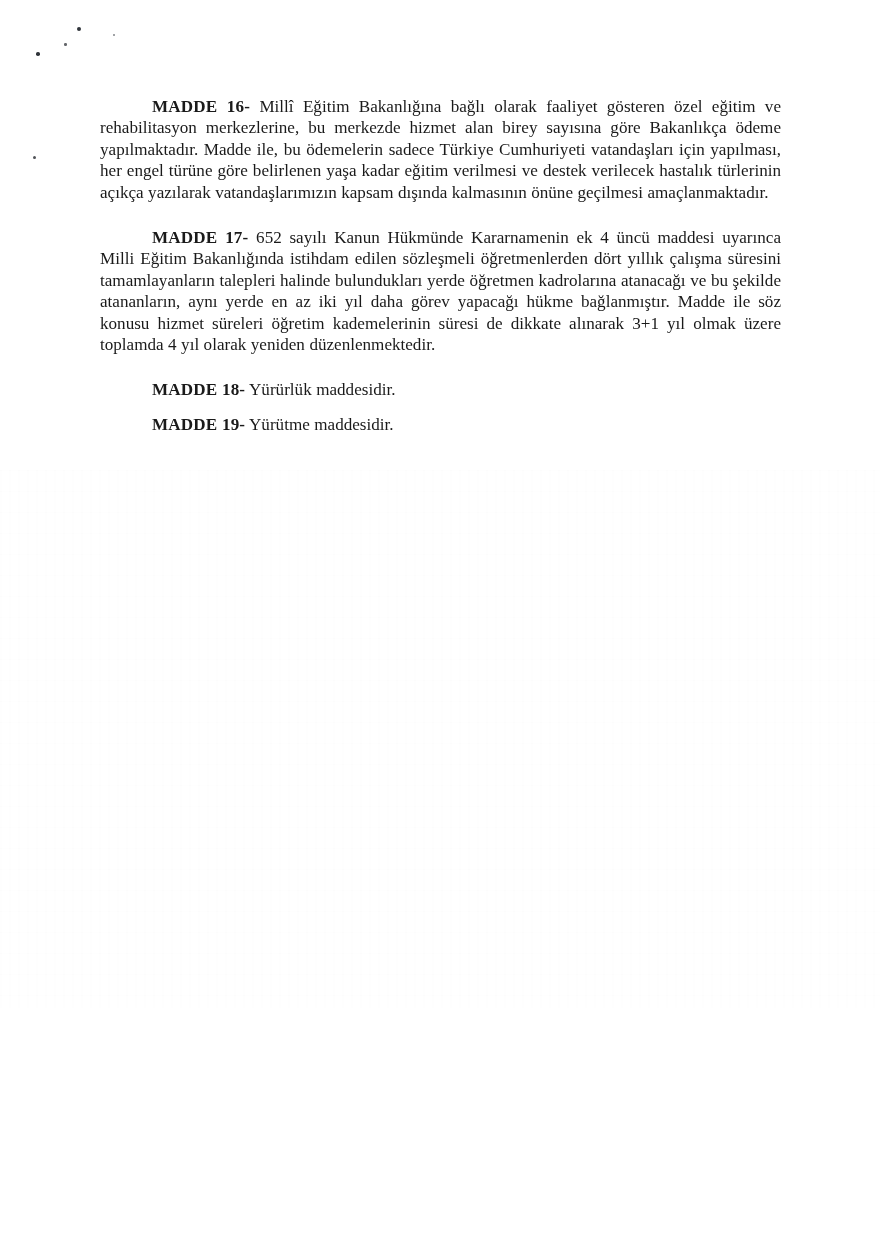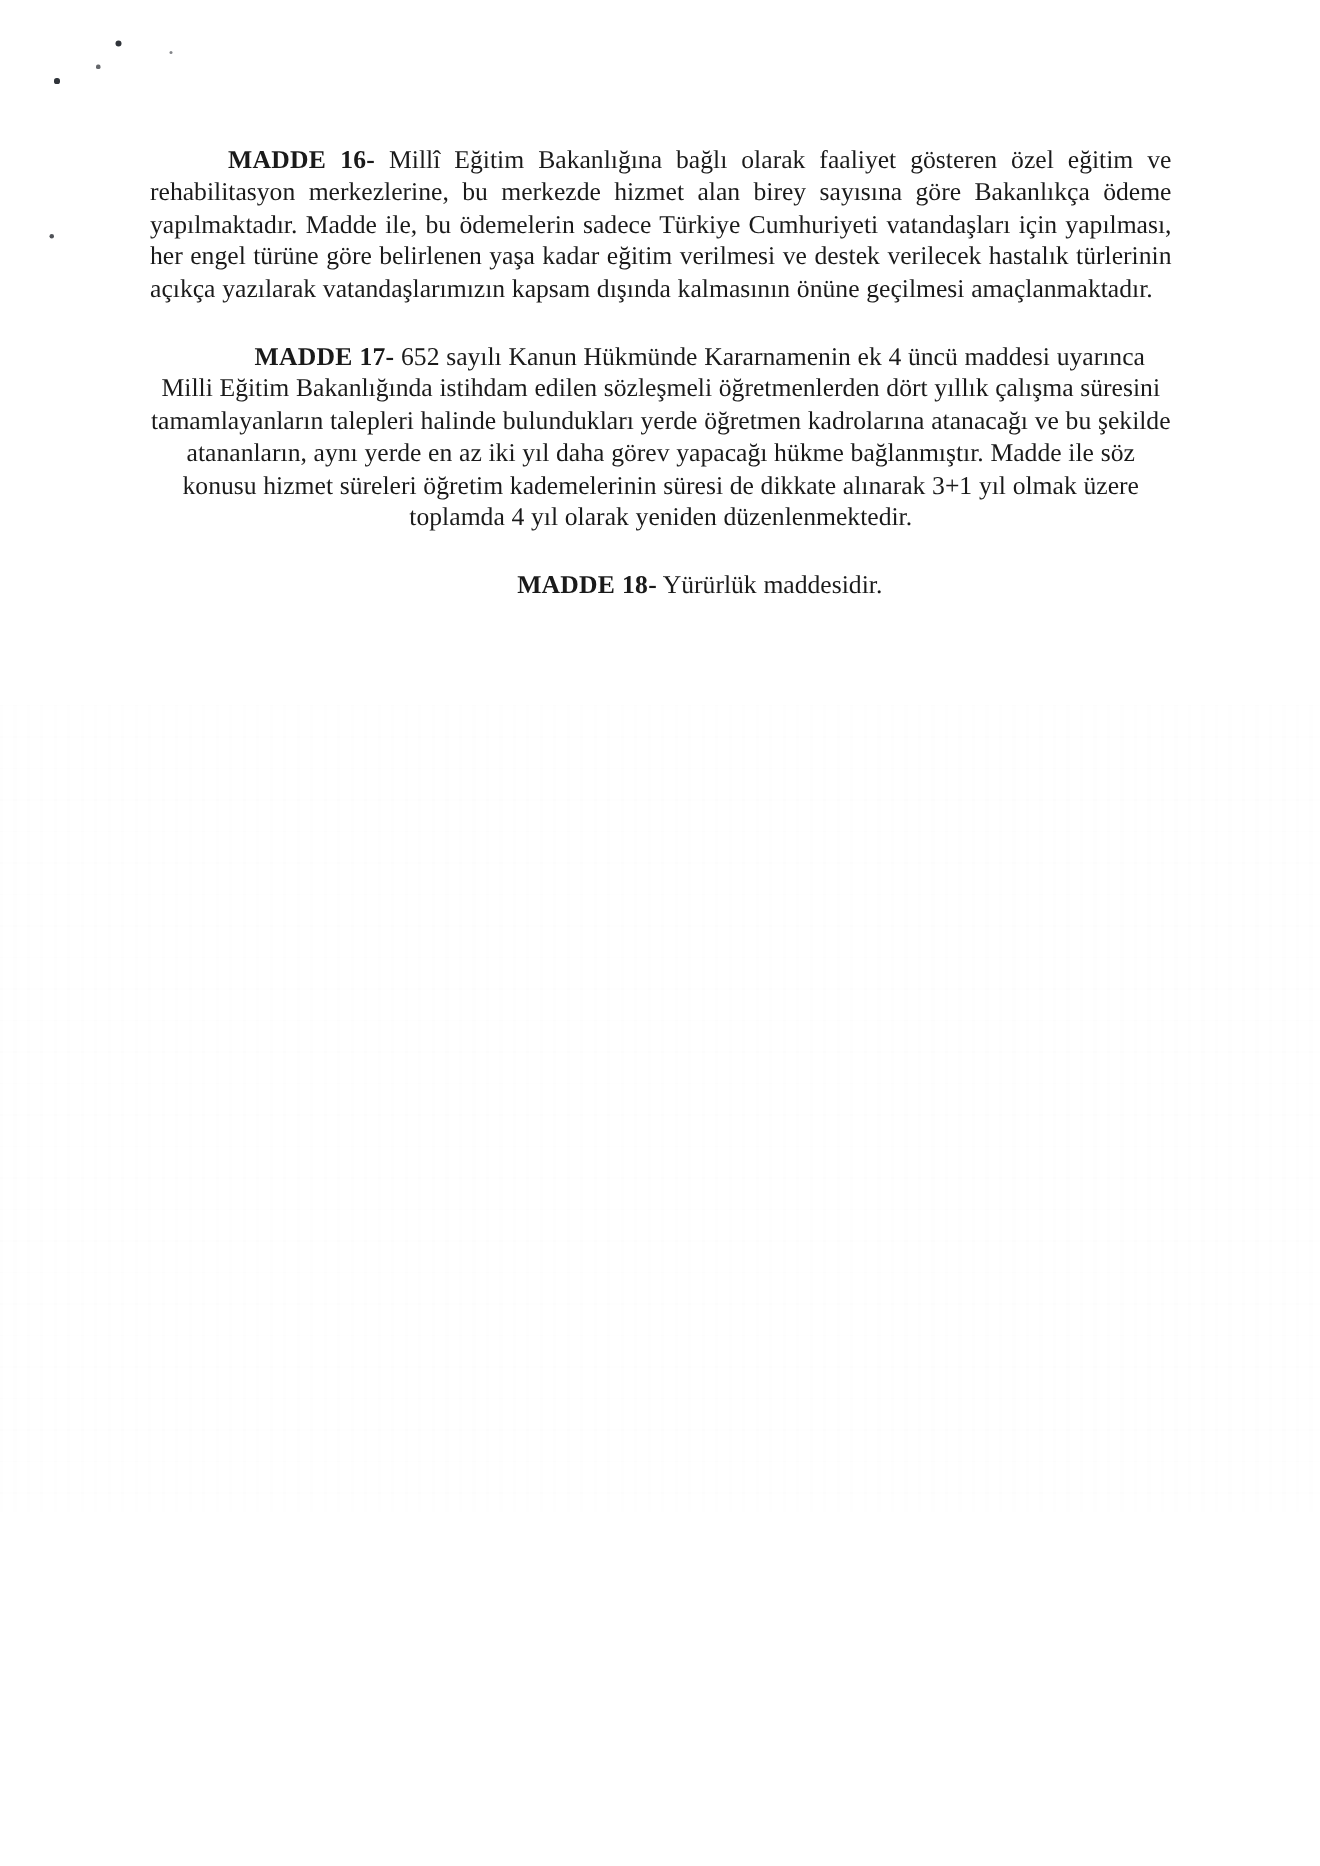--- a/index.html
+++ b/index.html
@@ -78,21 +78,20 @@
   }
 
   p.para.short {
     text-align: left;
     text-indent: 52px;
     margin-bottom: 13px;
   }
 
   p.para.gap-before {
     margin-top: 24px;
-    text-align: center;
   }
 
   p.para.last {
     margin-bottom: 0;
   }
 
   .art {
     font-weight: bold;
     letter-spacing: 0.15px;
   }
@@ -111,15 +110,16 @@
   <div class="speck s5"></div>
 
   <div class="content">
 
     <p class="para"><span class="art">MADDE 16-</span><span> Millî Eğitim Bakanlığına bağlı olarak faaliyet gösteren özel eğitim ve rehabilitasyon merkezlerine, bu merkezde hizmet alan birey sayısına göre Bakanlıkça ödeme yapılmaktadır. Madde ile, bu ödemelerin sadece Türkiye Cumhuriyeti vatandaşları için yapılması, her engel türüne göre belirlenen yaşa kadar eğitim verilmesi ve destek verilecek hastalık türlerinin açıkça yazılarak vatandaşlarımızın kapsam dışında kalmasının önüne geçilmesi amaçlanmaktadır.</span></p>
 
     <p class="para gap-before"><span class="art">MADDE 17-</span><span> 652 sayılı Kanun Hükmünde Kararnamenin ek 4 üncü maddesi uyarınca Milli Eğitim Bakanlığında istihdam edilen sözleşmeli öğretmenlerden dört yıllık çalışma süresini tamamlayanların talepleri halinde bulundukları yerde öğretmen kadrolarına atanacağı ve bu şekilde atananların, aynı yerde en az iki yıl daha görev yapacağı hükme bağlanmıştır. Madde ile söz konusu hizmet süreleri öğretim kademelerinin süresi de dikkate alınarak 3+1 yıl olmak üzere toplamda 4 yıl olarak yeniden düzenlenmektedir.</span></p>
 
     <p class="para short gap-before"><span class="art">MADDE 18-</span><span> Yürürlük maddesidir.</span></p>
 
+    <p class="para short last"><span class="art">MADDE 19-</span><span> Yürütme maddesidir.</span></p>
 
   </div>
 </div>
 
 </body></html>

